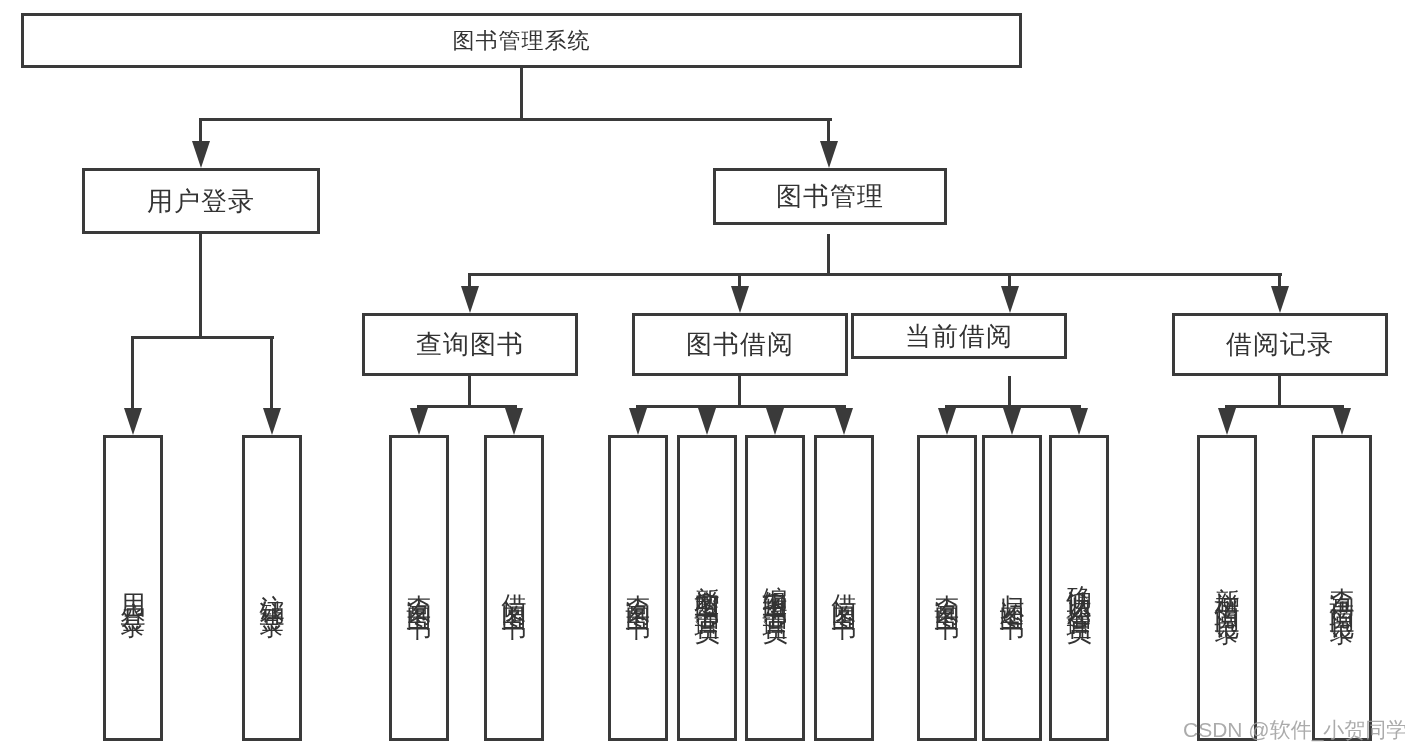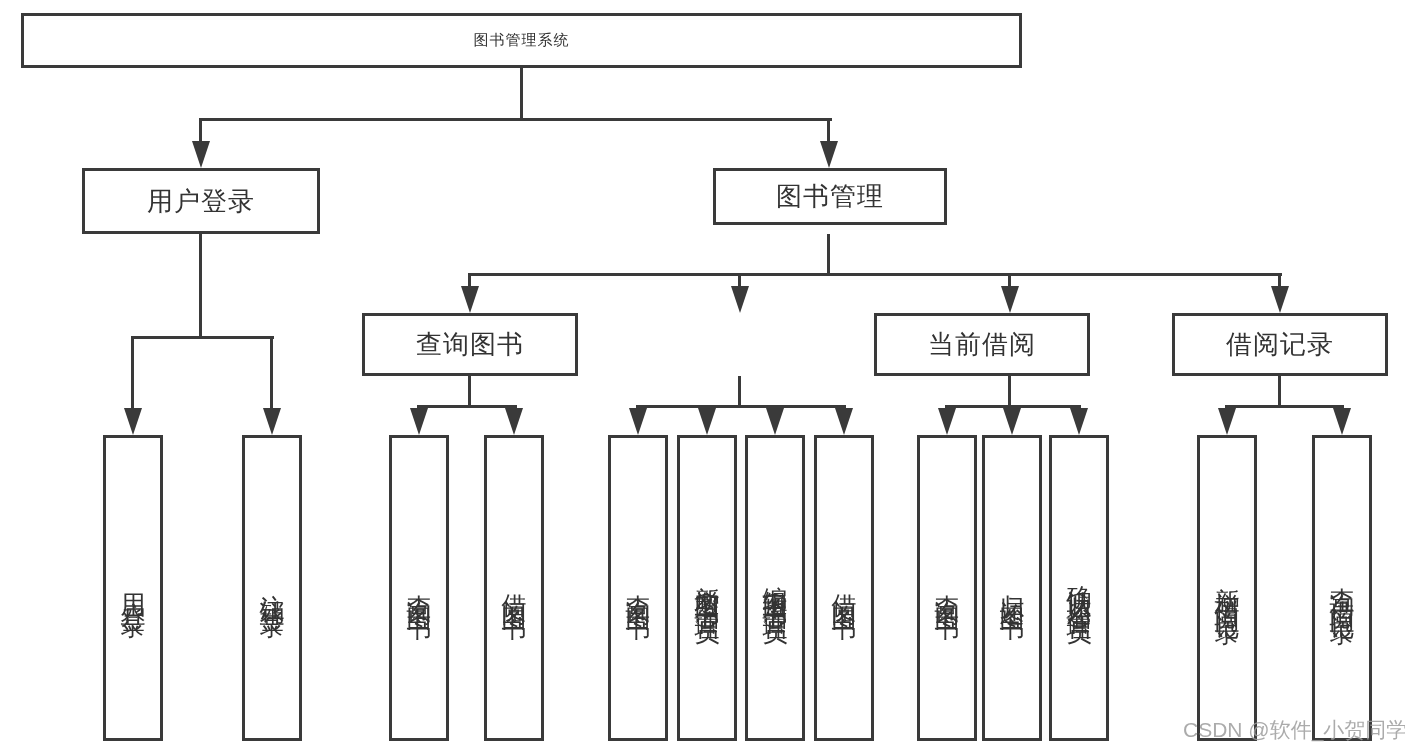--- a/index.html
+++ b/index.html
@@ -20,21 +20,21 @@
   }
   .box{
     position:absolute;
     box-sizing:border-box;
     border:3px solid var(--line);
     background:var(--boxbg);
     display:flex;align-items:center;justify-content:center;
     color:var(--text);
   }
   .hlabel{font-size:26px;letter-spacing:1px;white-space:nowrap;}
-  .root-label{font-size:15px;letter-spacing:1px;}
+  .root-label{font-size:22px;letter-spacing:1px;}
   .leaf .vtext{
     writing-mode:vertical-rl;
     text-orientation:mixed;
     font-size:25px;
     letter-spacing:7px;
     line-height:1;
     white-space:nowrap;
   }
   .leaf.tight .vtext{letter-spacing:5px;}
   .ln{position:absolute;background:var(--line);}
@@ -70,21 +70,24 @@
     <span class="hlabel">用户登录</span>
   </div>
 
   <div class="box" style="left:713px;top:168px;width:234px;height:57px;">
     <span class="hlabel">图书管理</span>
   </div>
 
   <div class="box" style="left:362px;top:313px;width:216px;height:63px;">
     <span class="hlabel">查询图书</span>
   </div>
-  <div class="box" style="left:874px;top:313px;width:216px;height:63px;">
+  <div class="box" style="left:632px;top:313px;width:216px;height:63px;">
+    <span class="hlabel">图书借阅</span>
+  </div>
+  <div class="box" style="left:851px;top:313px;width:216px;height:46px;">
     <span class="hlabel">当前借阅</span>
   </div>
   <div class="box" style="left:1172px;top:313px;width:216px;height:63px;">
     <span class="hlabel">借阅记录</span>
   </div>
 
   <div class="box leaf" style="left:103px;top:435px;width:60px;height:306px;">
     <span class="vtext">用户登录</span>
   </div>
   <div class="box leaf" style="left:242px;top:435px;width:60px;height:306px;">

